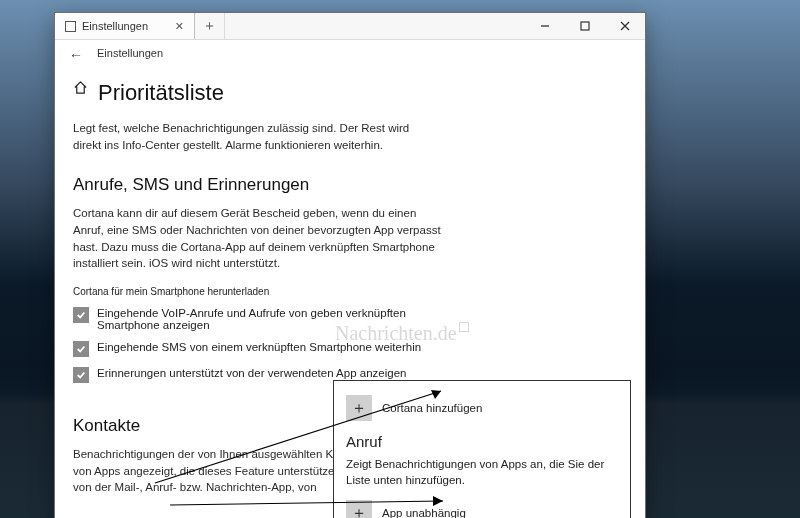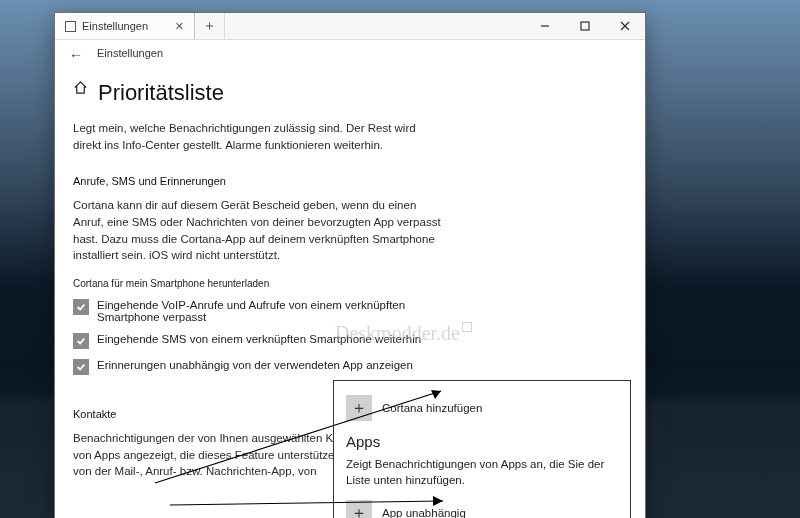--- a/index.html
+++ b/index.html
@@ -21,21 +21,21 @@
   .winctrls{margin-left:auto;display:flex;}
   .winbtn{width:40px;display:flex;align-items:center;justify-content:center;color:#333;font-size:12px;}
   .winbtn svg{display:block;}
   .subbar{height:26px;display:flex;align-items:center;gap:14px;padding:0 14px;font-size:11px;color:#333;border-bottom:0 solid transparent;}
   .subbar .back{font-size:14px;line-height:1;}
   .content{position:relative;flex:1;overflow:hidden;padding:12px 20px 0 18px;color:#222;}
   .heading-row{display:flex;align-items:flex-start;gap:10px;margin-top:2px;margin-bottom:10px;}
   .home-icon{font-size:14px;color:#222;}
   h1{font-size:22px;font-weight:400;margin:0;color:#111;}
   p.lead{margin:14px 0 22px;font-size:11.5px;line-height:1.45;color:#2a2a2a;max-width:350px;}
-  h2{margin:0 0 10px;font-size:11px;font-weight:400;color:#111;}
+  h2{margin:0 0 10px;font-size:17px;font-weight:400;color:#111;}
   p.desc{margin:0 0 14px;font-size:11.5px;line-height:1.45;color:#2a2a2a;max-width:370px;}
   .link{font-size:10px;color:#222;margin:12px 0 6px;display:block;}
   .check-row{display:flex;align-items:flex-start;gap:8px;margin:10px 0;font-size:11.5px;max-width:380px;}
   .cbox{width:16px;height:16px;flex:0 0 16px;background:#8a8a8a;display:flex;align-items:center;justify-content:center;}
   .cbox svg{width:10px;height:10px;stroke:#fff;stroke-width:2.2;fill:none;}
   .small-col{max-width:380px;}
   .sec-kontakte{margin-top:33px;}
   .watermark{position:absolute;left:280px;top:256px;font-size:20px;color:#b8b8b8;opacity:.55;font-family:Georgia,serif;white-space:nowrap;pointer-events:none;}
   .watermark .ext{font-size:11px;display:inline-block;border:1px solid #b8b8b8;width:10px;height:10px;margin-left:2px;position:relative;top:-8px;}
   .panel{
@@ -92,68 +92,68 @@
     <div class="content">
       <div class="heading-row">
         <span class="home-icon">
           <svg width="15" height="15" viewBox="0 0 16 16">
               <path d="M2 8 L8 2 L14 8 M4 7 V14 H12 V7" fill="none" stroke="#222" stroke-width="1.3" stroke-linejoin="round"></path>
             </svg>
         </span>
         <h1>Prioritätsliste</h1>
       </div>
 
-      <p class="lead">Legt mein, welche Benachrichtigungen zulässig sind. Der Rest wird direkt ins Info-Center gestellt. Alarme funktionieren weiterhin.</p>
+      <p class="lead">Legt fest, welche Benachrichtigungen zulässig sind. Der Rest wird direkt ins Info-Center gestellt. Alarme funktionieren weiterhin.</p>
 
       <div class="small-col">
         <h2>Anrufe, SMS und Erinnerungen</h2>
         <p class="desc">Cortana kann dir auf diesem Gerät Bescheid geben, wenn du einen Anruf, eine SMS oder Nachrichten von deiner bevorzugten App verpasst hast. Dazu muss die Cortana-App auf deinem verknüpften Smartphone installiert sein. iOS wird nicht unterstützt.</p>
         <span class="link">Cortana für mein Smartphone herunterladen</span>
 
         <div class="check-row">
           <span class="cbox">
               <svg viewBox="0 0 12 12">
                 <path d="M2 6 L5 9 L10 3"></path>
               </svg>
             </span>
-          <span>Eingehende VoIP-Anrufe und Aufrufe von einem verknüpften Smartphone verpasst</span>
+          <span>Eingehende VoIP-Anrufe und Aufrufe von geben verknüpften Smartphone anzeigen</span>
         </div>
         <div class="check-row">
           <span class="cbox">
               <svg viewBox="0 0 12 12">
                 <path d="M2 6 L5 9 L10 3"></path>
               </svg>
             </span>
           <span>Eingehende SMS von einem verknüpften Smartphone weiterhin</span>
         </div>
         <div class="check-row">
           <span class="cbox">
               <svg viewBox="0 0 12 12">
                 <path d="M2 6 L5 9 L10 3"></path>
               </svg>
             </span>
-          <span>Erinnerungen unabhängig von der verwendeten App anzeigen</span>
+          <span>Erinnerungen unterstützt von der verwendeten App anzeigen</span>
         </div>
       </div>
 
       <div class="small-col sec-kontakte">
         <h2>Kontakte</h2>
         <p class="desc">Benachrichtigungen der von Ihnen ausgewählten Kontakte werden nur von Apps angezeigt, die dieses Feature unterstützen, beispielsweise von der Mail-, Anruf- bzw. Nachrichten-App, von</p>
       </div>
 
       <div class="watermark">
-        <span>Deskmodder.de</span><span class="ext"></span>
+        <span>Nachrichten.de</span><span class="ext"></span>
       </div>
 
       <div class="panel">
         <div class="add-row">
           <div class="add-btn">＋</div>
           <span>Cortana hinzufügen</span>
         </div>
-        <h3>Apps</h3>
+        <h3>Anruf</h3>
         <p>Zeigt Benachrichtigungen von Apps an, die Sie der Liste unten hinzufügen.</p>
         <div class="add-row">
           <div class="add-btn">＋</div>
           <span>App unabhängig</span>
         </div>
       </div>
 
       <svg class="arrow" style="left:90px;top:315px;width:310px;height:110px" viewBox="0 0 310 110">
         <line class="arrow-path" x1="10" y1="102" x2="296" y2="10"></line>
         <polygon class="arrow-head" points="296,10 286,9 290,18"></polygon>

